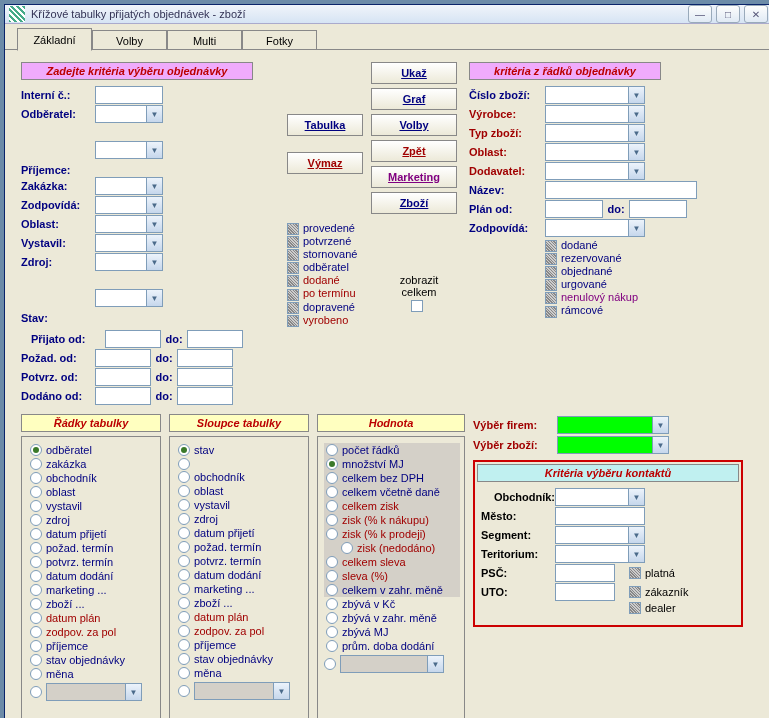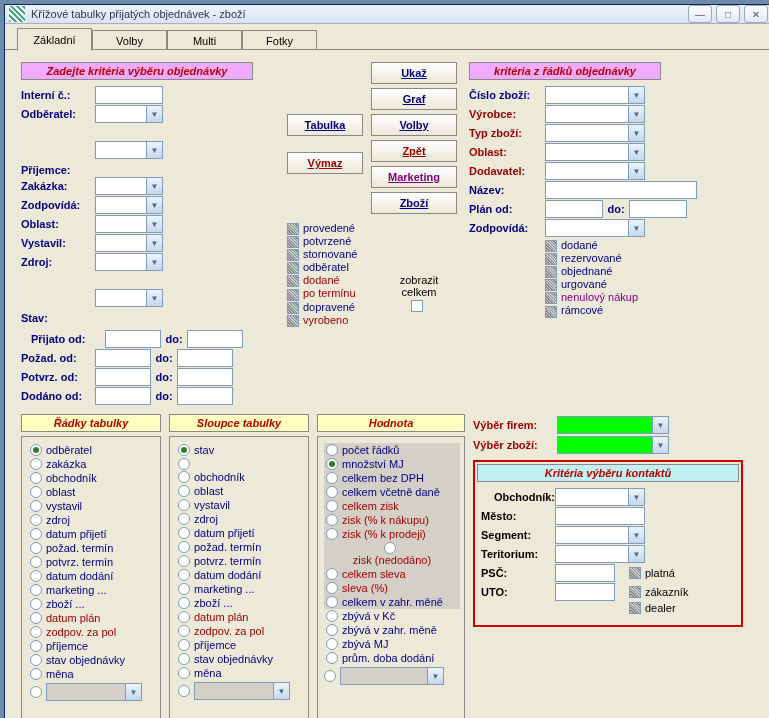--- a/index.html
+++ b/index.html
@@ -447,21 +447,21 @@
                 <span>celkem zisk</span>
               </div>
               <div class="rowitem red greybox" style="display: flex; align-items: center; padding: 1px 2px;">
                 <span class="radio"></span>
                 <span>zisk (% k nákupu)</span>
               </div>
               <div class="rowitem red greybox" style="display: flex; align-items: center; padding: 1px 2px;">
                 <span class="radio"></span>
                 <span>zisk (% k prodeji)</span>
               </div>
-              <div class="rowitem red greybox" style="display: flex; align-items: center; padding: 1px 0; flex-direction: column;">
+              <div class="rowitem red greybox" style="display: flex; align-items: center; padding: 1px 17px;">
                 <span class="radio"></span>
                 <span>zisk (nedodáno)</span>
               </div>
               <div class="rowitem red greybox" style="display: flex; align-items: center; padding: 1px 2px;">
                 <span class="radio"></span>
                 <span>celkem sleva</span>
               </div>
               <div class="rowitem red greybox" style="display: flex; align-items: center; padding: 1px 2px;">
                 <span class="radio"></span>
                 <span>sleva (%)</span>

